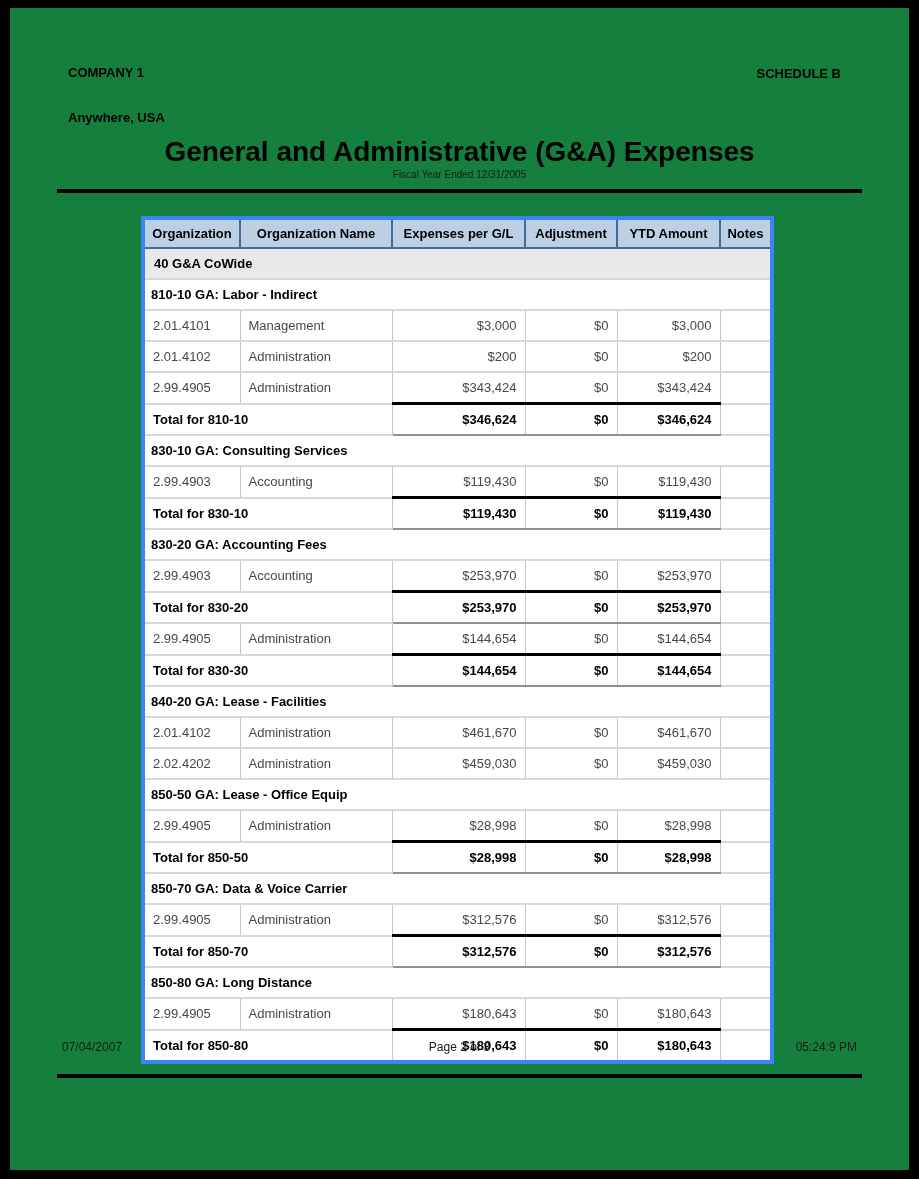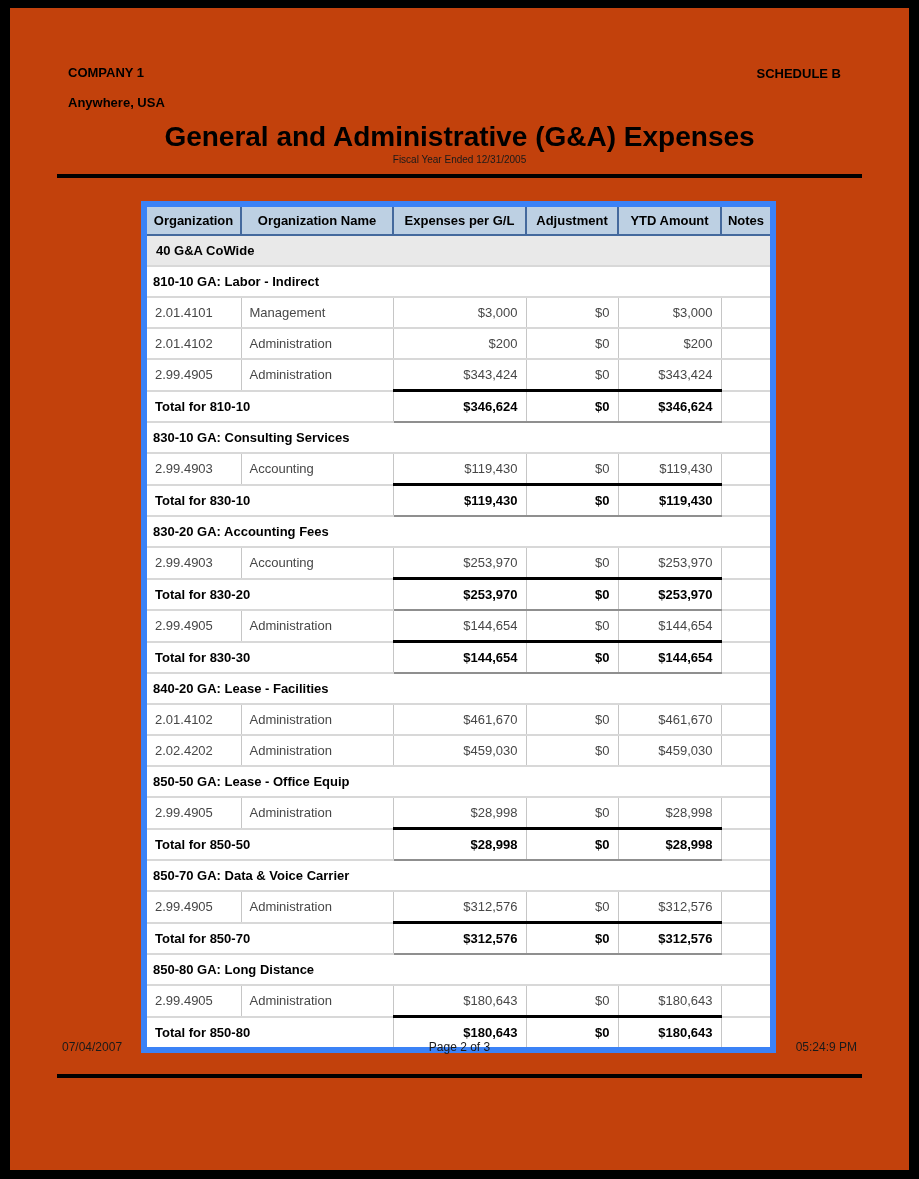--- a/index.html
+++ b/index.html
@@ -17,40 +17,40 @@
     height: 1179px;
     border-style: solid;
     border-color: #000;
     border-width: 8px 10px 9px 10px;
     background: #fff;
   }
   .page {
     position: relative;
     width: 100%;
     height: 100%;
-    background: #c2410c;
+    background: #15803d;
   }
   
   .letterhead {
     display: flex;
     justify-content: space-between;
     align-items: flex-start;
     padding: 58px 68px 0 58px;
   }
   .company-block { line-height: 14px; }
   .company-name, .schedule-label {
     font-size: 13px;
     font-weight: bold;
     color: #000;
   }
   .company-location {
     font-size: 13px;
     font-weight: bold;
     color: #000;
-    margin-top: 16px;
+    margin-top: 31px;
   }
   .report-title {
     margin: 12px 0 0 0;
     text-align: center;
     font-size: 28px;
     font-weight: bold;
     color: #000;
     line-height: 30px;
   }
   .report-subtitle {
@@ -64,21 +64,21 @@
     height: 4px;
     background: #000;
     margin: 9px auto 0 auto;
   }
   
   table.expenses {
     margin: 23px 0 4px 131px;
     border-collapse: collapse;
     table-layout: fixed;
     width: 629px;
-    border: 6px solid #3b82f6;
+    border: 4px solid #3b82f6;
   }
   table.expenses th {
     background: var(--header-bg, #bdd0e3);
     border: 2px solid var(--header-border, #44699d);
     font-size: 13px;
     font-weight: bold;
     color: #000;
     text-align: center;
     padding: 6px 2px;
     white-space: nowrap;

